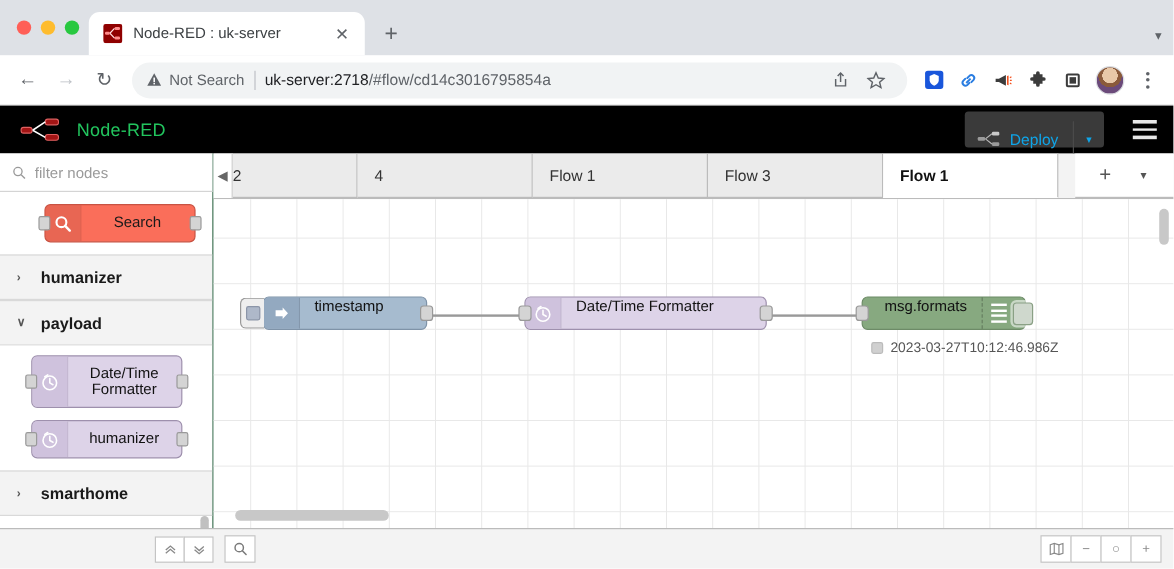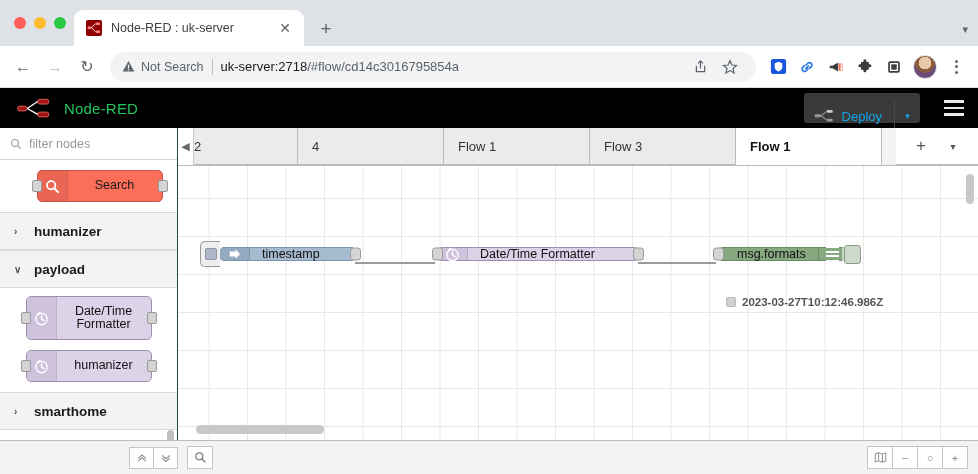--- a/index.html
+++ b/index.html
@@ -262,24 +262,24 @@
       linear-gradient(to right, #e8e8e8 1px, transparent 1px),
       linear-gradient(to bottom, #e8e8e8 1px, transparent 1px);
     background-size: 38.5px 38px;
     background-position: -8px -6px;
     overflow: hidden;
   }
 
   
   .fnode {
     position: absolute;
-    height: 14px;
+    height: 28px;
     border-radius: 5px;
     border: 1px solid #999;
-    display: flex; align-items: center;
+    display: flex; 
     font-size: 12.5px; color: #111;
   }
   .fnode .icon-cell {
     width: 30px; flex: 0 0 30px; height: 100%;
     display: flex; align-items: center; justify-content: center;
     border-right: 1px solid rgba(0,0,0,0.1);
     border-radius: 4px 0 0 4px;
   }
   .fnode .lbl { padding: 0 12px; white-space: nowrap; }
   .fport {
@@ -619,21 +619,21 @@
           <span class="debug-lines">
               <i></i>
               <i></i>
               <i></i>
               <i></i>
             </span>
           <span class="debug-toggle"></span>
         </span>
       </div>
 
-      <div class="node-status" style="left:548px; top:130px;font-weight:bold;">
+      <div class="node-status" style="left:548px; top:118px;">
         <span class="status-dot"></span>
         <span>2023-03-27T10:12:46.986Z</span>
       </div>
 
       <div class="canvas-hscroll"></div>
       <div class="canvas-vscroll"></div>
     </div>
   </div>
 </div>
 

